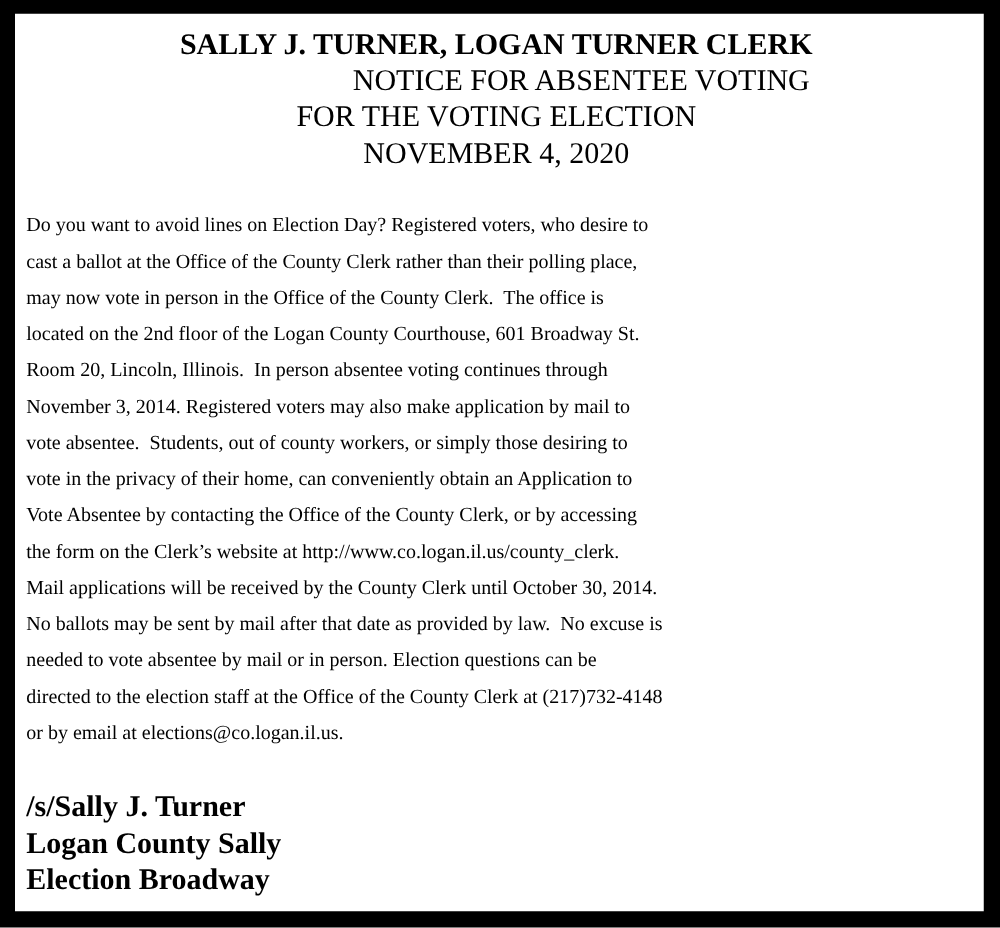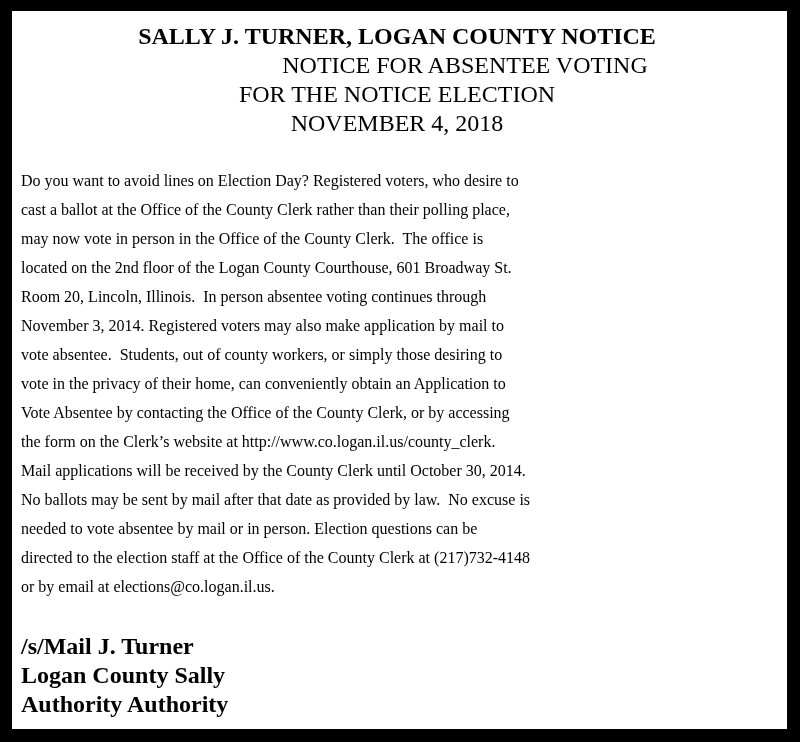--- a/index.html
+++ b/index.html
@@ -60,43 +60,43 @@
   }
 </style>
 </head>
 <body>
 
 <div class="canvas">
   <div class="page">
     <div class="content">
 
       <div class="header-block">
-        <div class="header-line bold">SALLY J. TURNER, LOGAN COUNTY NOTICE</div>
+        <div class="header-line bold">SALLY J. TURNER, LOGAN TURNER CLERK</div>
         <div class="header-line offset-right">NOTICE FOR ABSENTEE VOTING</div>
-        <div class="header-line">FOR THE NOTICE ELECTION</div>
-        <div class="header-line">NOVEMBER 4, 2018</div>
+        <div class="header-line">FOR THE VOTING ELECTION</div>
+        <div class="header-line">NOVEMBER 4, 2020</div>
       </div>
 
       <div class="body-paragraph">Do you want to avoid lines on Election Day? Registered voters, who desire to
 cast a ballot at the Office of the County Clerk rather than their polling place,
 may now vote in person in the Office of the County Clerk.  The office is
 located on the 2nd floor of the Logan County Courthouse, 601 Broadway St.
 Room 20, Lincoln, Illinois.  In person absentee voting continues through
 November 3, 2014. Registered voters may also make application by mail to
 vote absentee.  Students, out of county workers, or simply those desiring to
 vote in the privacy of their home, can conveniently obtain an Application to
 Vote Absentee by contacting the Office of the County Clerk, or by accessing
 the form on the Clerk’s website at http://www.co.logan.il.us/county_clerk.
 Mail applications will be received by the County Clerk until October 30, 2014.
 No ballots may be sent by mail after that date as provided by law.  No excuse is
 needed to vote absentee by mail or in person. Election questions can be
 directed to the election staff at the Office of the County Clerk at (217)732-4148
 or by email at elections@co.logan.il.us.</div>
 
       <div class="signature-block">
-        <div class="signature-line">/s/Mail J. Turner</div>
+        <div class="signature-line">/s/Sally J. Turner</div>
         <div class="signature-line">Logan County Sally</div>
-        <div class="signature-line">Authority Authority</div>
+        <div class="signature-line">Election Broadway</div>
       </div>
 
     </div>
   </div>
 </div>
 
 </body></html>

